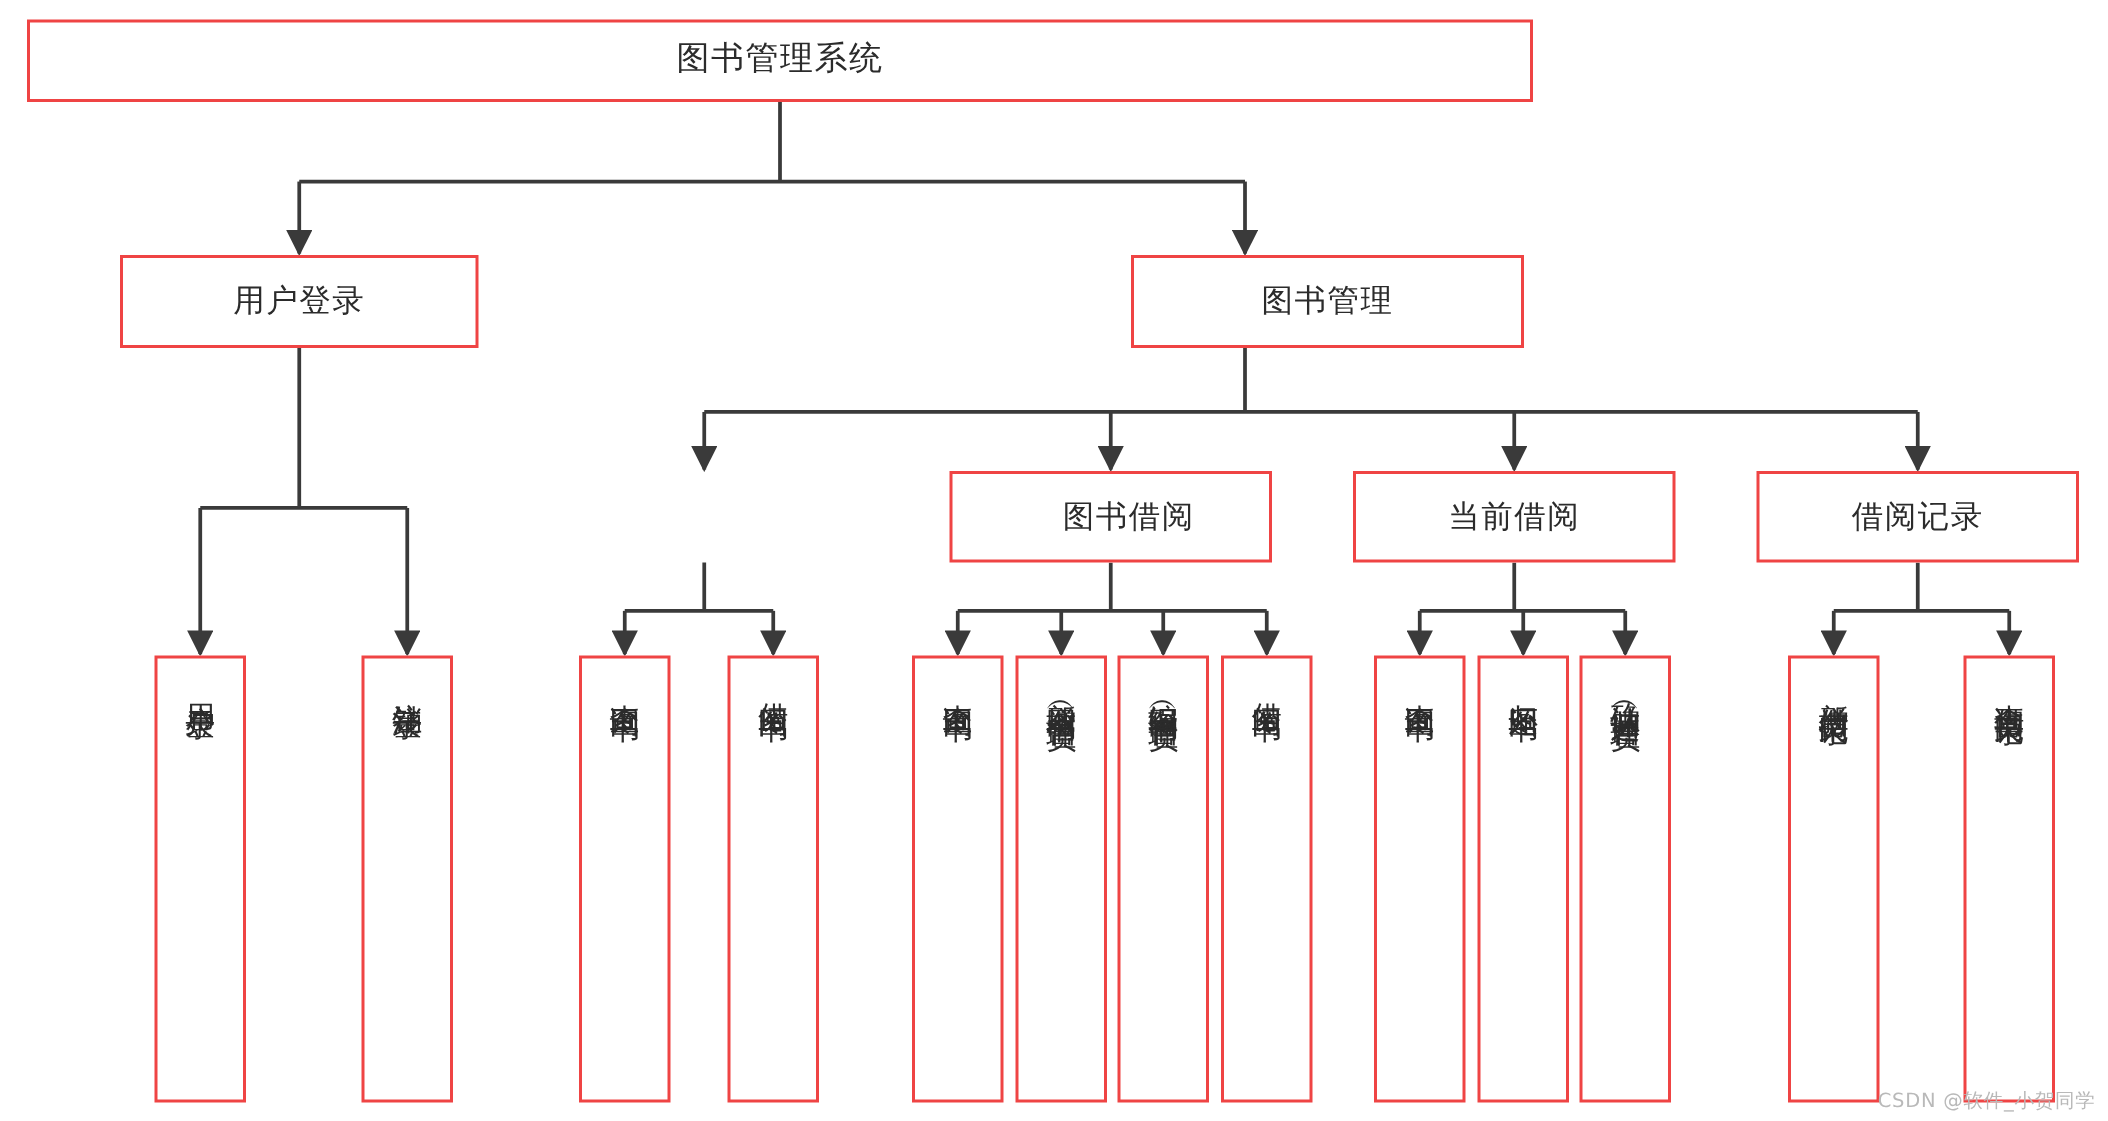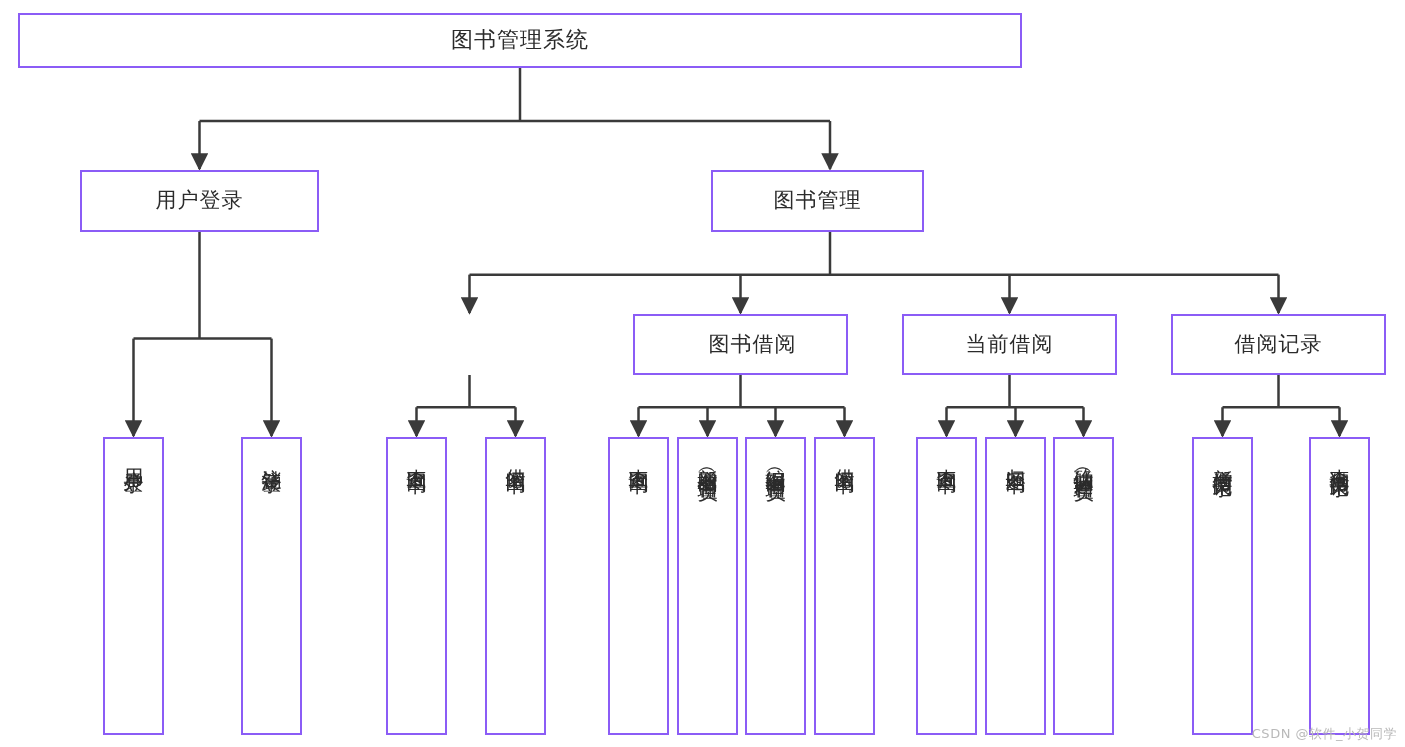--- a/index.html
+++ b/index.html
@@ -22,21 +22,21 @@
     position: absolute;
     left: 0;
     top: 0;
     width: 1405px;
     height: 747px;
     pointer-events: none;
   }
   .node {
     position: absolute;
     box-sizing: border-box;
-    border: 2px solid #8b5cf6;
+    border: 2px solid #ef4444;
     background: #ffffff;
     display: flex;
     align-items: center;
     justify-content: center;
     color: #2b2b2b;
   }
   
   .node.h {
     font-size: 21px;
     line-height: 1.2;
@@ -115,21 +115,21 @@
         <path d="M 1278.5 375 L 1278.5 407.24"></path>
         <path d="M 1222.5 407.24 L 1339.5 407.24"></path>
         <path d="M 1222.5 407.24 L 1222.5 436" marker-end="url(#arrow)"></path>
         <path d="M 1339.5 407.24 L 1339.5 436" marker-end="url(#arrow)"></path>
       </g>
   </svg>
 
   <div class="node h root" style="left: 18px; top: 13px; width: 1004px; height: 55px;">图书管理系统</div>
 
   <div class="node h" style="left: 80px; top: 170px; width: 239px; height: 62px;">用户登录</div>
-  <div class="node h" style="left: 711px; top: 170px; width: 213px; height: 62px;">图书管理</div>
+  <div class="node h" style="left: 754px; top: 170px; width: 262px; height: 62px;">图书管理</div>
 
   <div class="node h" style="left: 633px; top: 314px; width: 215px; height: 61px; padding-left: 24px;">图书借阅</div>
   <div class="node h" style="left: 1171px; top: 314px; width: 215px; height: 61px;">借阅记录</div>
   <div class="node h" style="left: 902px; top: 314px; width: 215px; height: 61px;">当前借阅</div>
 
   <div class="node v" style="left: 103px; top: 437px; width: 61px; height: 298px;">
     <span class="vtext">用户登录</span>
   </div>
   <div class="node v" style="left: 241px; top: 437px; width: 61px; height: 298px;">
     <span class="vtext">注销登录</span>

